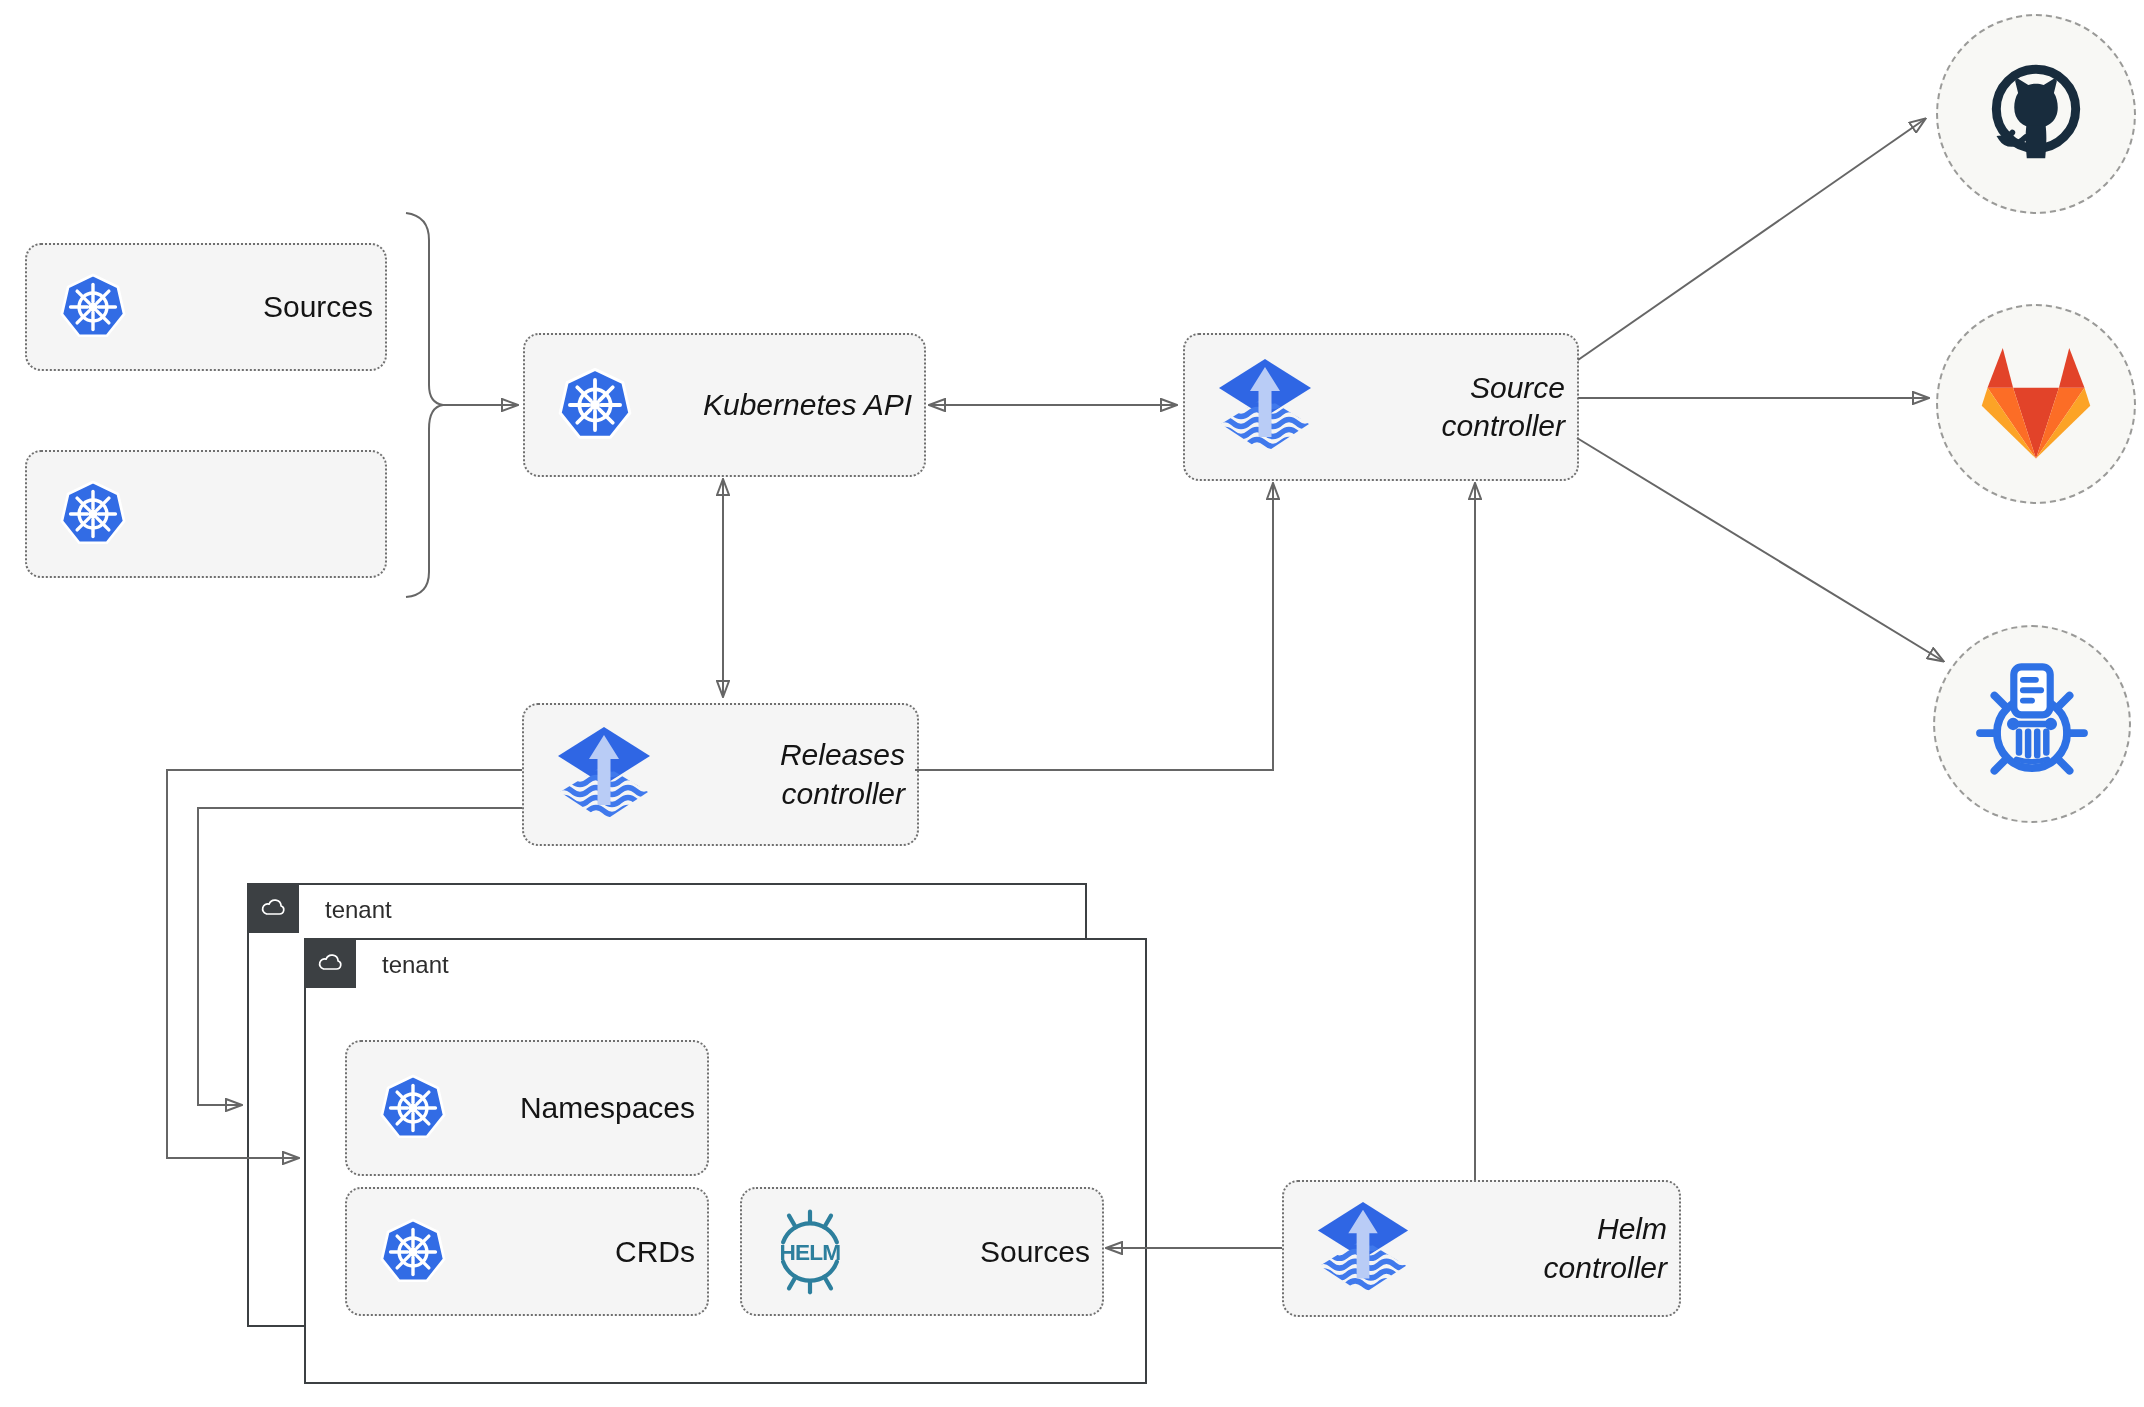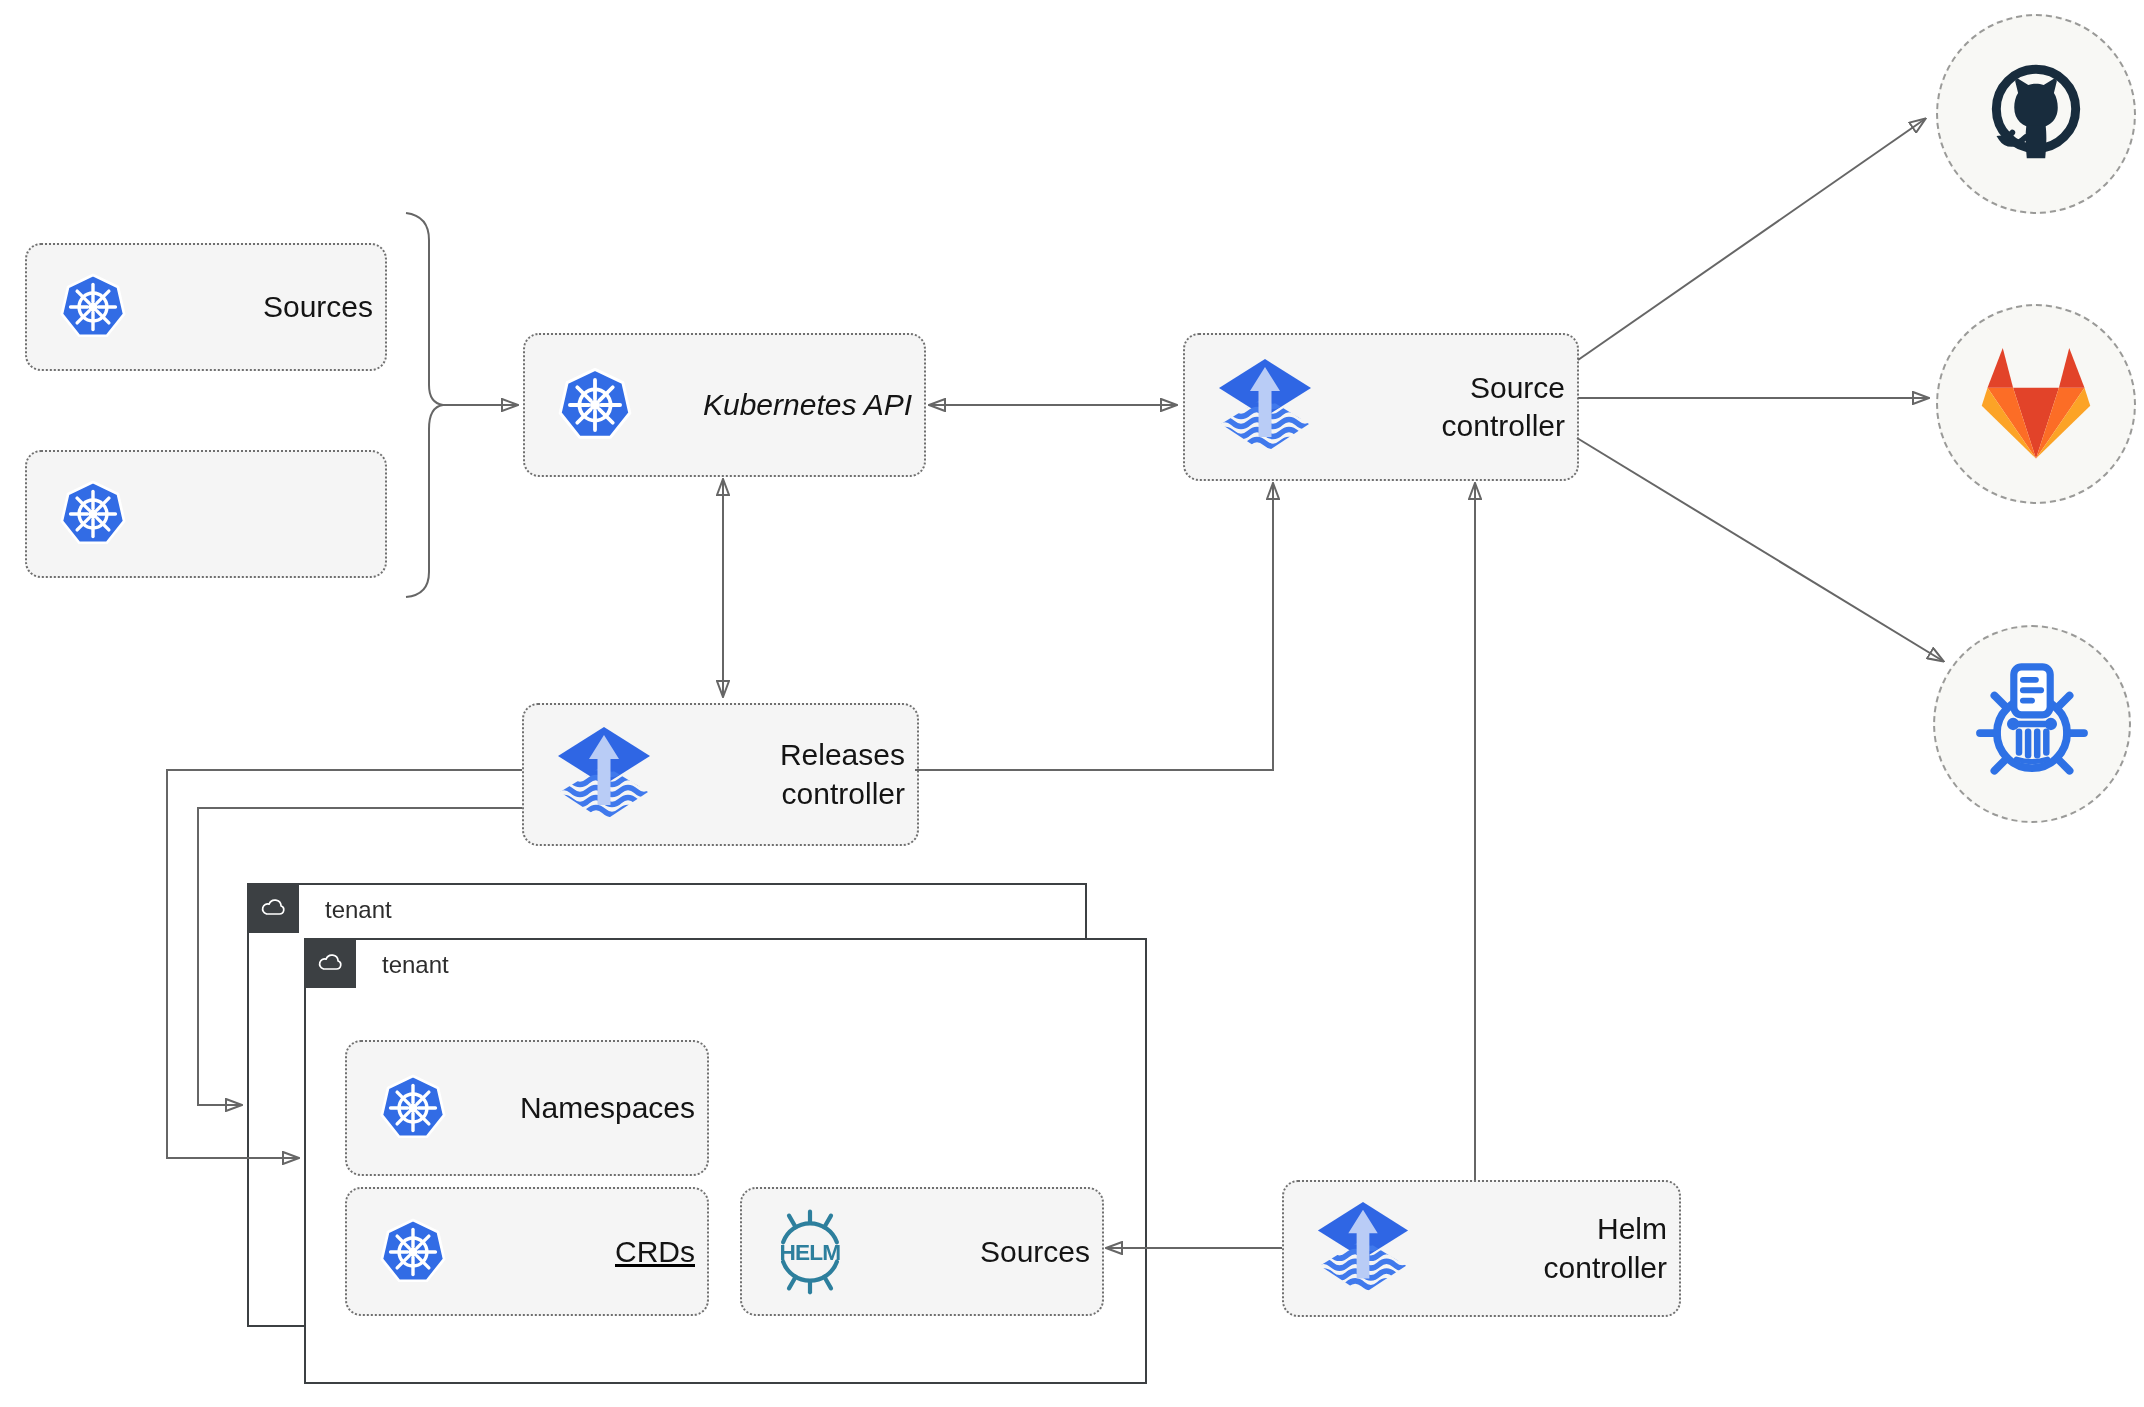--- a/index.html
+++ b/index.html
@@ -4,21 +4,21 @@
 <style>
   html,body{margin:0;padding:0;background:#ffffff;font-family:"Liberation Sans",sans-serif;}
   #canvas{position:relative;width:2144px;height:1407px;background:#ffffff;overflow:hidden;}
 
   
   .node{position:absolute;background:#f5f5f5;border:2px dotted #6f6f6f;border-radius:16px;
         display:flex;align-items:center;z-index:3;}
   .node .nicon{position:absolute;left:32px;top:50%;transform:translateY(-50%);}
   .node .label{width:100%;text-align:right;font-size:30px;color:#141414;padding-left:46px;padding-right:12px;box-sizing:border-box;}
   .node.controller .label{padding-left:120px;line-height:1.27;}
-  .node.controller .label span{display:inline-block;max-width:160px;}
+  .node.controller .label span{display:inline-block;max-width:160px;font-style:italic;}
 
   
   .tenant{position:absolute;background:#ffffff;border:2.5px solid #3c4043;}
   .tenant .tab{position:absolute;left:-2.5px;top:-2.5px;width:52px;height:50px;background:#3c4043;
                display:flex;align-items:center;justify-content:center;}
   .tenant .tlabel{position:absolute;left:76px;top:11px;font-size:24px;color:#2d2d2d;}
   #tenant-back{z-index:1;}
   #tenant-front{z-index:2;}
 
   
@@ -135,21 +135,21 @@
   </div>
 
   <div class="node controller" style="left:1282px;top:1180px;width:395px;height:133px;">
     <svg class="nicon" style="left:30px;" width="98" height="100" viewBox="0 0 100 100">
         <use href="#icon-flux"></use>
       </svg>
     <span class="label"><span>Helm controller</span></span>
   </div>
 
 
-  <div class="node" style="left:345px;top:1187px;width:360px;height:125px;z-index:3;text-decoration:underline;">
+  <div class="node" style="left:345px;top:1187px;width:360px;height:125px;z-index:3;">
     <svg class="nicon" width="68" height="68" viewBox="0 0 100 100">
         <use href="#icon-k8s"></use>
       </svg>
     <span class="label">CRDs</span>
   </div>
 
   <div class="node" style="left:740px;top:1187px;width:360px;height:125px;z-index:3;">
     <svg class="nicon" style="left:26px;" width="84" height="92" viewBox="0 0 100 100">
       <g stroke="#2d7f9d" stroke-width="5" stroke-linecap="round" fill="none">
         <path d="M18,38.4 A34,34 0 0 1 82,38.4"></path>

